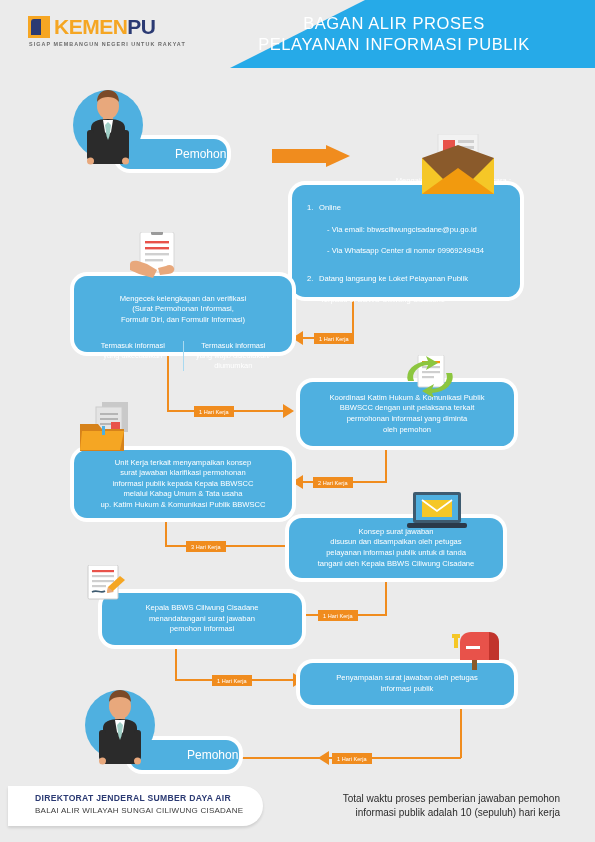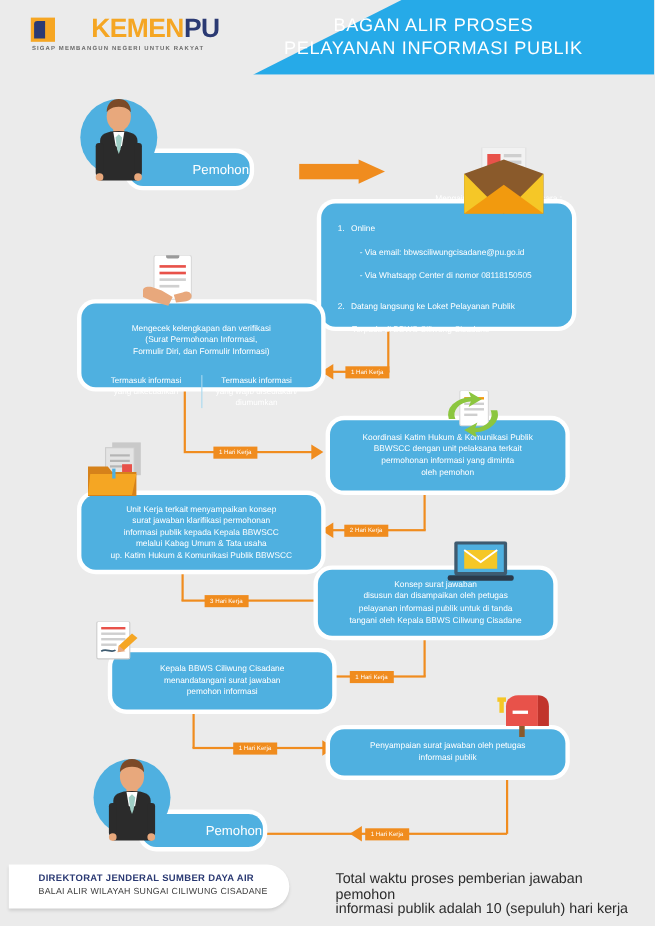--- a/index.html
+++ b/index.html
@@ -20,22 +20,22 @@
   }
   #logo { position:absolute; left:28px; top:14px; width:180px; height:40px; }
   #logo-icon {
     position:absolute; left:0; top:2px; width:22px; height:22px;
     background:#f6a623;
   }
   #logo-icon::after{
     content:""; position:absolute; left:3px; top:3px; width:10px; height:16px;
     background:#2b3a73; border-radius:3px 0 0 0;
   }
-  #logo-text { position:absolute; left:26px; top:0px; font-size:24px; font-weight:bold;
-    letter-spacing:-0.5px; line-height:26px;margin-left:29px; }
+  #logo-text { position:absolute; left:26px; top:0px; font-size:21px; font-weight:bold;
+    letter-spacing:-0.5px; line-height:26px; }
   .logo-kemen { color:#F5A623; }
   .logo-pu { color:#2B3A73; }
   #logo-tag {
     position:absolute; left:1px; top:27px; font-size:5.4px; color:#6b6b6b;
     letter-spacing:1.05px; font-weight:bold;
   }
   #header-title {
     position:absolute; right:36px; top:13px; width:330px;
     text-align:center; color:#ffffff; font-size:16.5px; font-weight:normal;
     line-height:21px; letter-spacing:0.6px;
@@ -104,22 +104,22 @@
   
   #footer-pill {
     position:absolute; left:8px; top:786px; width:255px; height:40px;
     background:#ffffff; border-radius:0 20px 20px 0;
     box-shadow:0 2px 3px rgba(0,0,0,0.12);
     padding:7px 0 0 27px;
   }
   #footer-line1 { font-size:8.6px; font-weight:bold; color:#2B3A73; letter-spacing:0.3px; }
   #footer-line2 { font-size:8px; color:#3b3b3b; letter-spacing:0.25px; margin-top:3px; }
   #footer-note {
-    position:absolute; left:305px; top:792px; width:270px;
-    font-size:13px; line-height:13.5px; color:#2b2b2b; text-align:left;
+    position:absolute; left:290px; top:792px; width:270px;
+    font-size:10px; line-height:13.5px; color:#2b2b2b; text-align:right;
   }
 </style>
 </head>
 <body>
 
 <div id="page">
 
   <div id="header">
     <div id="header-blue"></div>
 
@@ -178,21 +178,21 @@
   </div>
 
   <div class="box" id="box1" style="left:292px; top:185px; width:228px; height:112px; text-align:left;">
     <div class="inner" style="padding-left:6px;">
       <div style="margin-bottom:6px;text-align:right;">Mengajukan permohonan secara :</div>
       <div style="display:flex;">
         <span style="width:12px;">1.</span>
         <span>Online</span>
       </div>
       <div style="padding-left:20px;">- Via email: bbwsciliwungcisadane@pu.go.id</div>
-      <div style="padding-left:20px;">- Via Whatsapp Center di nomor 08118150505</div>
+      <div style="padding-left:20px;">- Via Whatsapp Center di nomor 09969249434</div>
       <div style="display:flex; margin-top:7px;">
         <span style="width:12px;">2.</span>
         <span>Datang langsung ke Loket Pelayanan Publik</span>
       </div>
       <div style="padding-left:13px;">Terpadu di  BBWS Ciliwung Cisadane</div>
     </div>
   </div>
 
   <div class="conn conn-v" style="left:352px; top:297px; height:41px;"></div>
   <div class="conn conn-h" style="left:302px; top:337px; width:52px;"></div>

